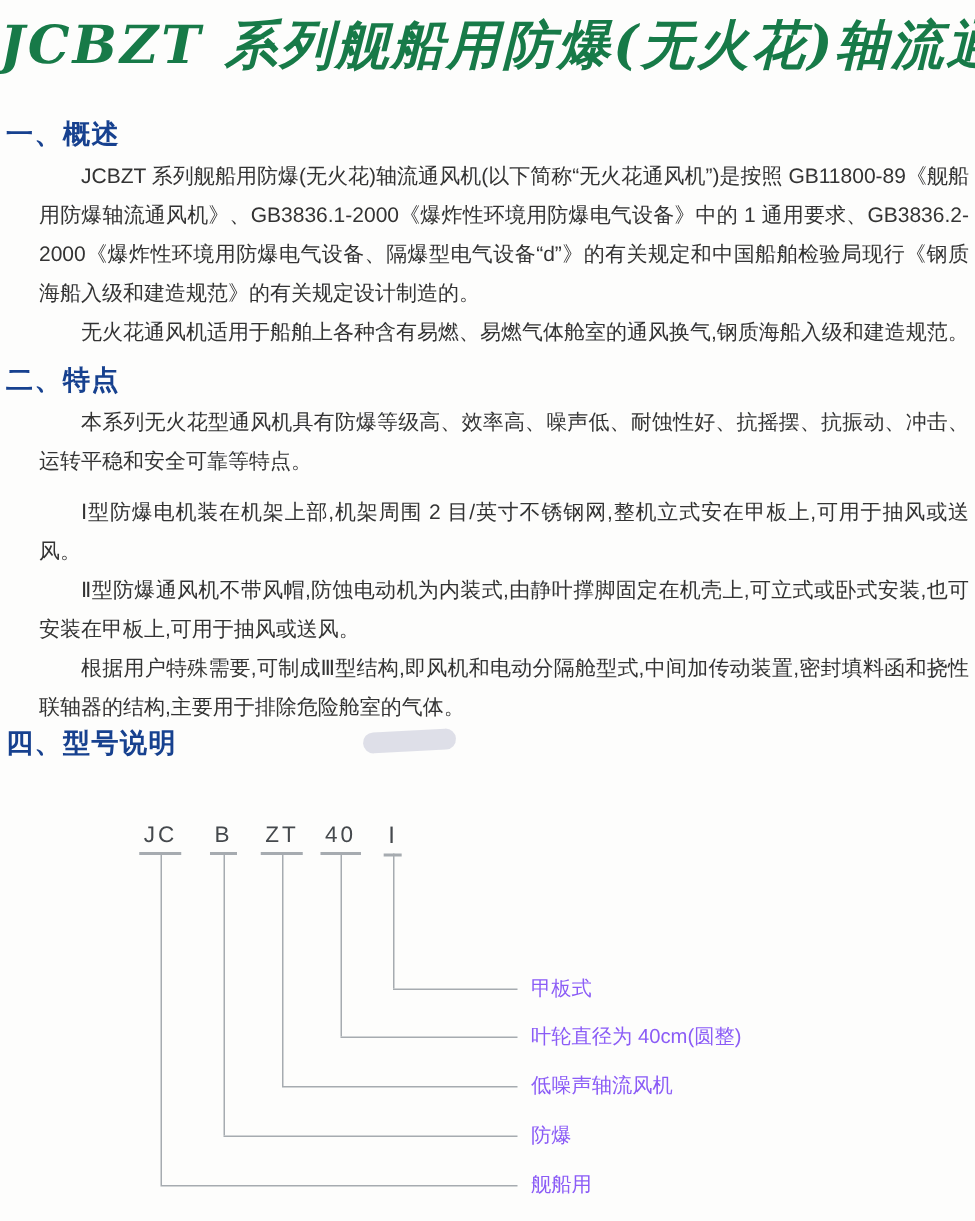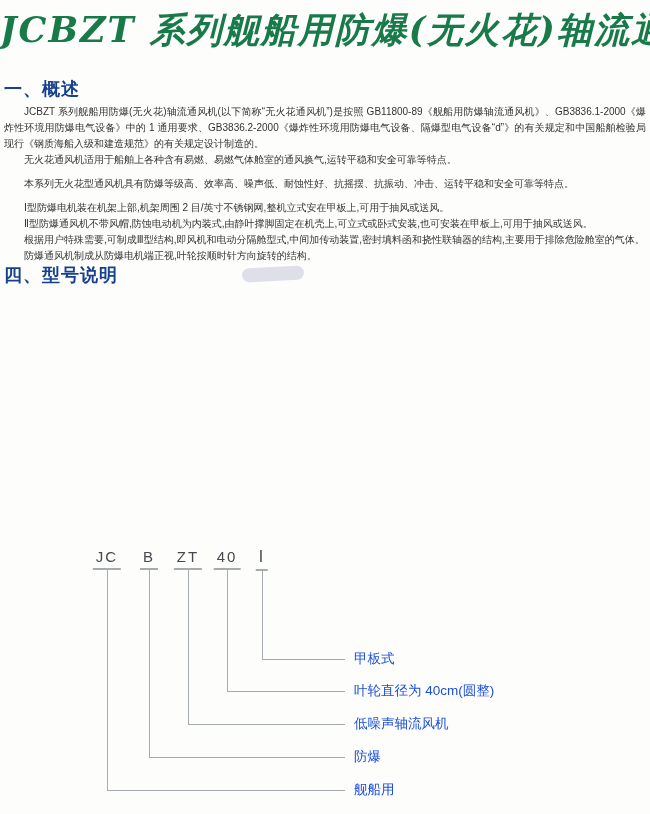--- a/index.html
+++ b/index.html
@@ -36,25 +36,26 @@
     font-weight:bold;
     letter-spacing:1px;
     color:var(--heading-blue);
     margin:0 0 4px 0;
     position:relative;
   }
   .sec{margin-bottom:8px;}
   .sec-struct{margin-bottom:0;}
   .sec-struct .sec-h{margin-top:2px;}
   .body-p{
-    font-size:10px;
-    line-height:16px;
+    font-size:14px;
+    line-height:26px;
     color:var(--body-text);
     text-align:justify;
     text-indent:2em;
+    margin-left:22px;
   }
   
   .smudge{
     position:absolute;
     left:238px;top:3px;
     width:62px;height:14px;
     background:#d8d9e4;
     border-radius:8px;
     transform:rotate(-3deg);
     opacity:.85;
@@ -75,21 +76,21 @@
     padding:0 3px 3px 3px;
     border-bottom:2px solid var(--diagram-line);
     white-space:nowrap;
   }
   .vline{position:absolute;width:1px;background:var(--diagram-line);}
   .hline{position:absolute;height:1px;background:var(--diagram-line);}
   .d-label{
     position:absolute;
     left:354px;
     font-size:13.5px;
-    color:#1d4ed8;
+    color:#8b5cf6;
     white-space:nowrap;
   }
   
   .i0 .d-code{left:107px}
   .i0 .vline{left:107px;top:31px;height:221px}
   .i0 .hline{left:107px;top:252px;width:238px}
   .i0 .d-label{top:243px}
   .i1 .d-code{left:149px}
   .i1 .vline{left:149px;top:31px;height:188px}
   .i1 .hline{left:149px;top:219px;width:196px}
@@ -112,32 +113,32 @@
 
 <div class="page">
 
   <h1 class="doc-title">JCBZT 系列舰船用防爆(无火花)轴流通风机</h1>
 
   <div class="content">
 
     <section class="sec">
       <h2 class="sec-h">一、概述</h2>
       <p class="body-p">JCBZT 系列舰船用防爆(无火花)轴流通风机(以下简称“无火花通风机”)是按照 GB11800-89《舰船用防爆轴流通风机》、GB3836.1-2000《爆炸性环境用防爆电气设备》中的 1 通用要求、GB3836.2-2000《爆炸性环境用防爆电气设备、隔爆型电气设备“d”》的有关规定和中国船舶检验局现行《钢质海船入级和建造规范》的有关规定设计制造的。</p>
-      <p class="body-p">无火花通风机适用于船舶上各种含有易燃、易燃气体舱室的通风换气,运转平稳和安全可靠等特点。</p>
+      <p class="body-p">无火花通风机适用于船舶上各种含有易燃、易燃气体舱室的通风换气,钢质海船入级和建造规范。</p>
     </section>
 
     <section class="sec">
+      <h2 class="sec-h">二、特点</h2>
       <p class="body-p">本系列无火花型通风机具有防爆等级高、效率高、噪声低、耐蚀性好、抗摇摆、抗振动、冲击、运转平稳和安全可靠等特点。</p>
     </section>
 
     <section class="sec sec-struct">
       <p class="body-p">Ⅰ型防爆电机装在机架上部,机架周围 2 目/英寸不锈钢网,整机立式安在甲板上,可用于抽风或送风。</p>
       <p class="body-p">Ⅱ型防爆通风机不带风帽,防蚀电动机为内装式,由静叶撑脚固定在机壳上,可立式或卧式安装,也可安装在甲板上,可用于抽风或送风。</p>
       <p class="body-p">根据用户特殊需要,可制成Ⅲ型结构,即风机和电动分隔舱型式,中间加传动装置,密封填料函和挠性联轴器的结构,主要用于排除危险舱室的气体。</p>
-      <p class="body-p">防爆通风机制成从防爆电机端正视,叶轮按顺时针方向旋转的结构。</p>
     </section>
 
     <section class="sec">
       <h2 class="sec-h">
         <span>四、型号说明</span>
         <span class="smudge"></span>
       </h2>
     </section>
 
   </div>

